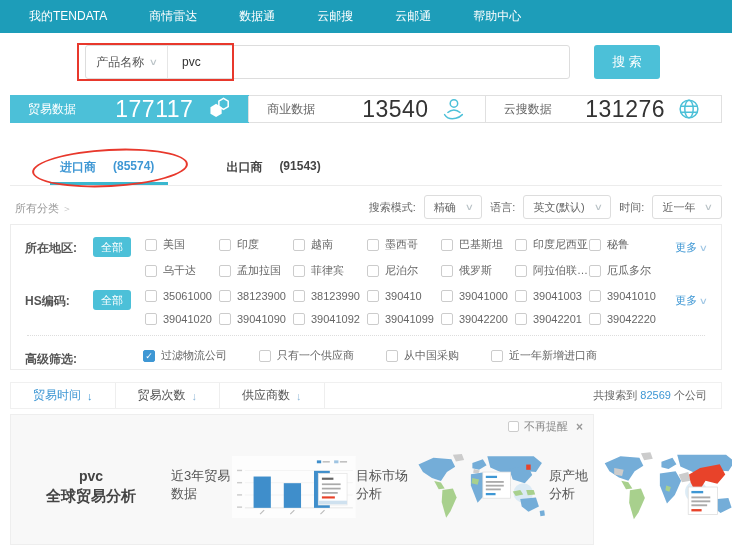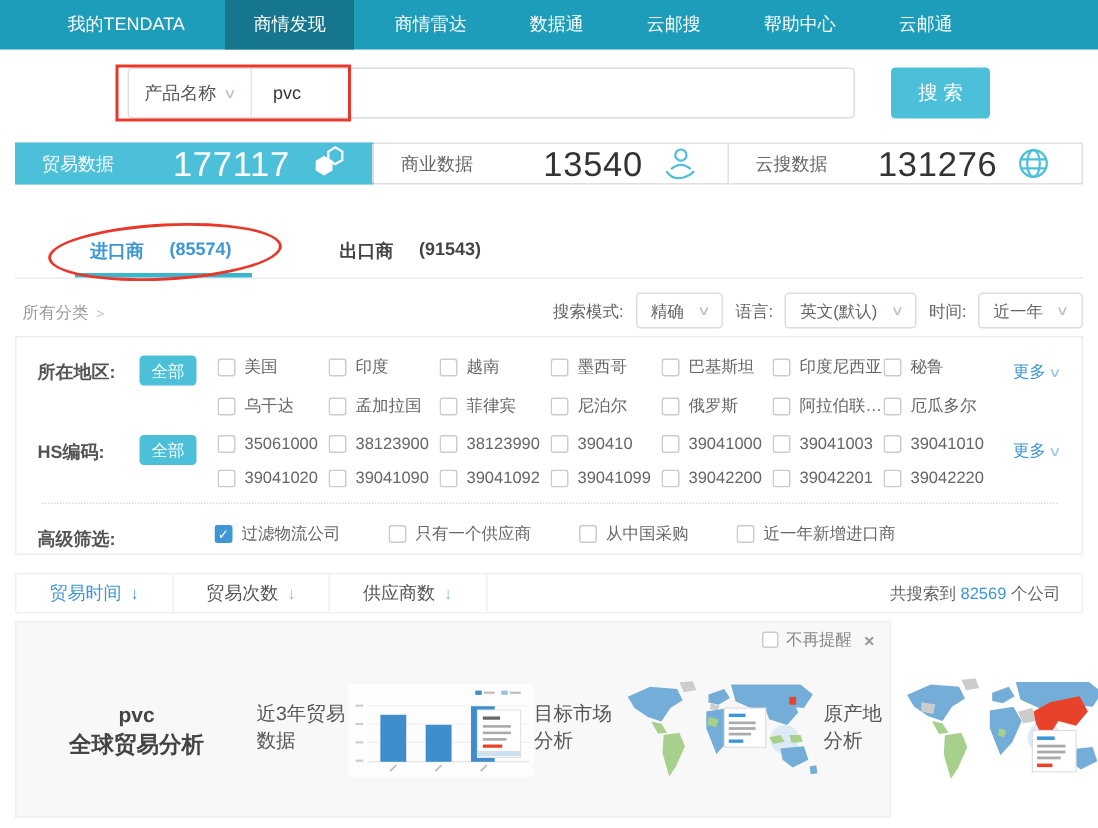--- a/index.html
+++ b/index.html
@@ -5,21 +5,21 @@
   * { box-sizing: border-box; margin: 0; padding: 0; }
   html,body { width:732px; height:552px; }
   body {
     font-family: "Liberation Sans", "DejaVu Sans", sans-serif;
     background:#fff; color:#333; position:relative; overflow:hidden;
   }
   .page { position:absolute; inset:0; }
 
   
   .navbar { position:absolute; top:0; left:0; right:0; height:33px;
-    background:var(--nav-bg,#1d9db9); display:flex; align-items:stretch; padding-left:24px; }
+    background:var(--nav-bg,#1d9db9); display:flex; align-items:stretch; padding-left:8px; }
   .nav-item { color:#fff; font-size:12px; display:flex; align-items:center;
     padding:0 15px; margin:0 6px; cursor:pointer; white-space:nowrap; }
   .nav-item.active { background:var(--nav-active-bg,#15768e); margin:0 6px; padding:0 19px; }
 
   
   .search-row { position:absolute; top:42px; left:0; right:0; height:40px; }
   .search-field { position:absolute; left:85px; top:3px; width:485px; height:34px;
     border:1px solid #ddd; border-radius:3px; display:flex; background:#fff; }
   .search-cat { width:82px; border-right:1px solid #e6e6e6; display:flex; align-items:center;
     justify-content:center; gap:6px; font-size:12px; color:#555; cursor:pointer; }
@@ -113,26 +113,25 @@
   .panel-title { font-size:13px; color:#555; margin-bottom:3px; }
   .panel svg { display:block; }
 </style>
 </head>
 <body>
 
 <div class="page">
 
   <nav class="navbar">
     <div class="nav-item">我的TENDATA</div>
-    <div class="nav-item active">商情发现</div>
     <div class="nav-item">商情雷达</div>
     <div class="nav-item">数据通</div>
     <div class="nav-item">云邮搜</div>
+    <div class="nav-item">云邮通</div>
     <div class="nav-item">帮助中心</div>
-    <div class="nav-item">云邮通</div>
   </nav>
 
   <div class="search-row">
     <div class="search-field">
       <div class="search-cat">
         <span>产品名称</span>
         <span class="chev">∨</span>
       </div>
       <input class="search-input" type="text" value="pvc" style="">
     </div>

